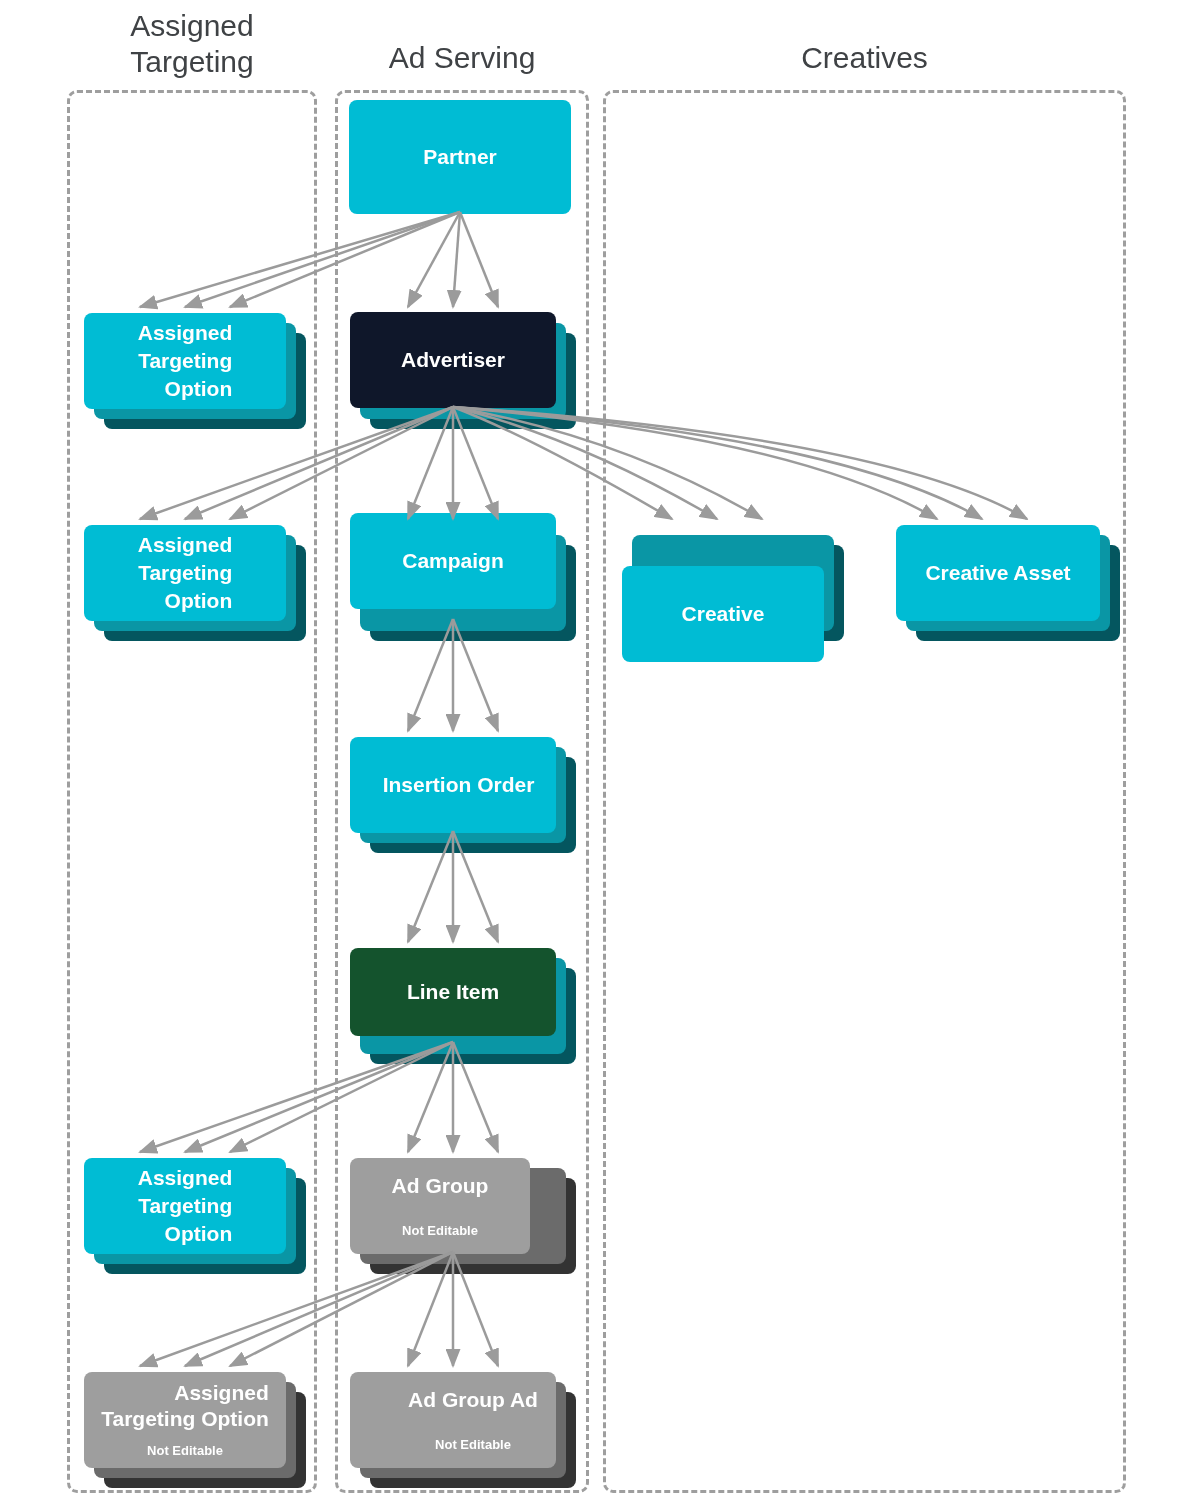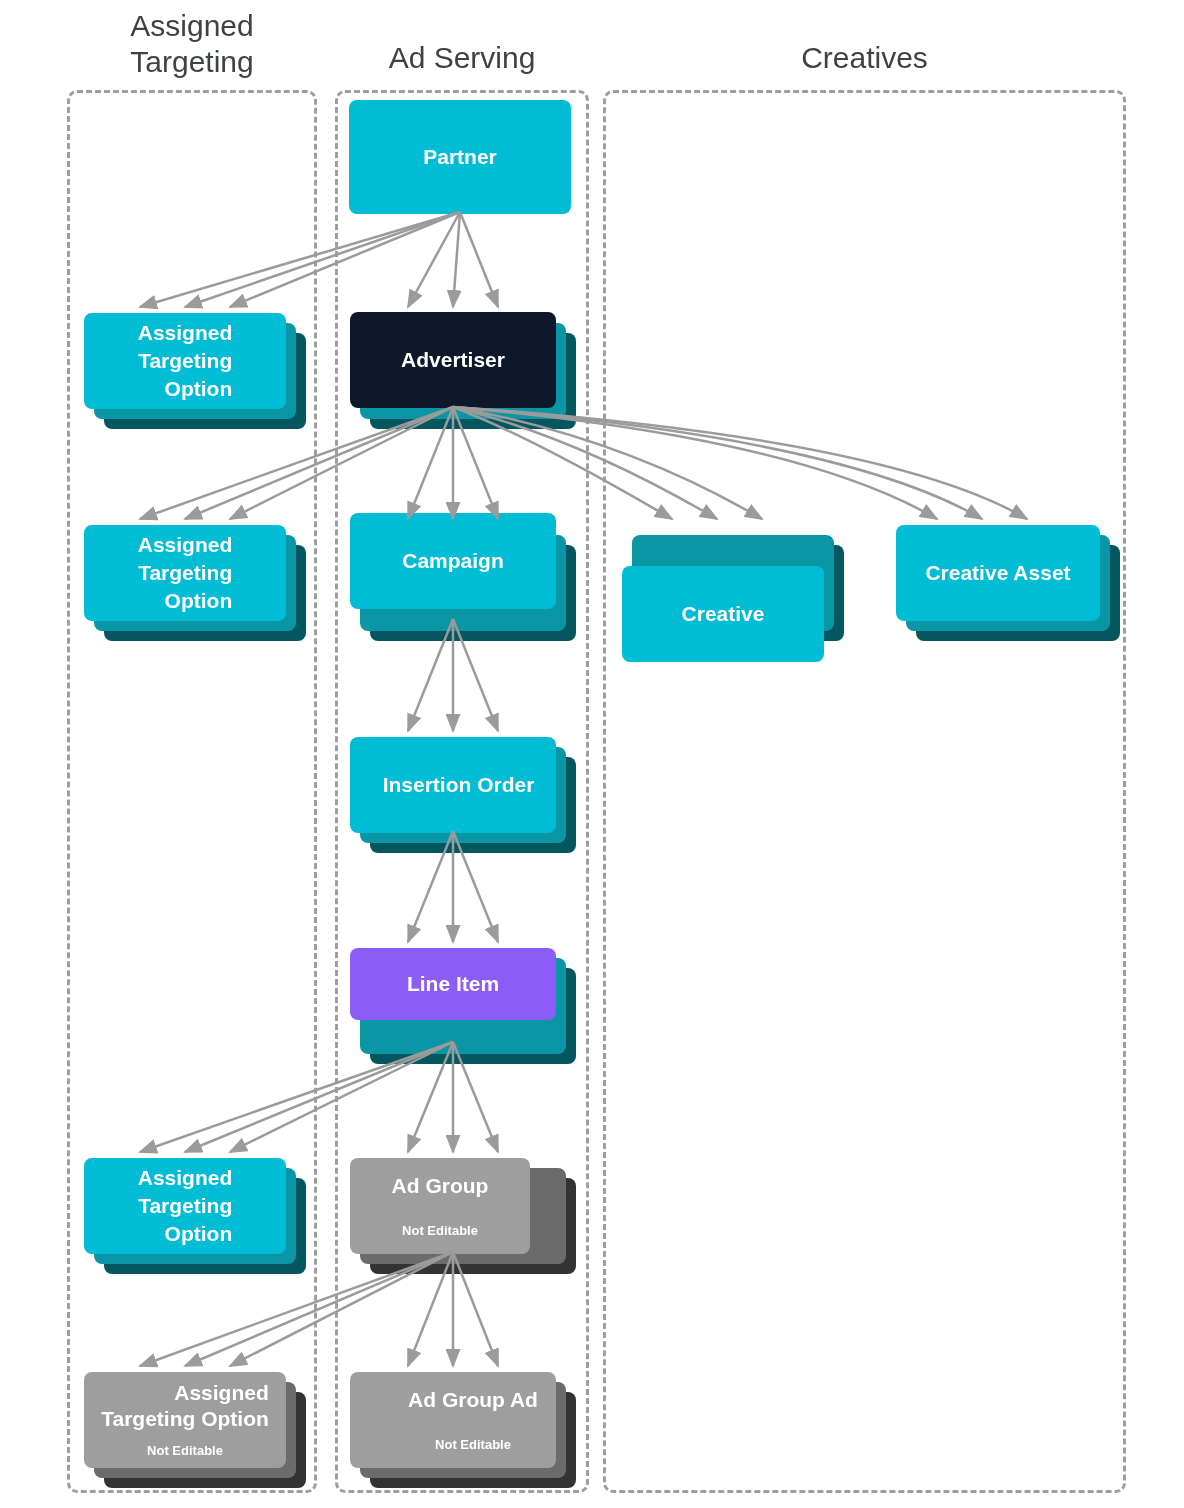--- a/index.html
+++ b/index.html
@@ -104,21 +104,21 @@
     </div>
     <div class="layer" style="left: 370px; top: 757px; width: 206px; height: 96px; position: absolute; background: rgb(4, 86, 95);"></div>
     <div class="layer" style="left: 360px; top: 747px; width: 206px; height: 96px; position: absolute; background: rgb(10, 150, 165);"></div>
     <div class="node" style="left: 350px; top: 737px; width: 206px; height: 96px; position: absolute; background: rgb(0, 188, 212); padding-left: 19px;">
       <div class="node-title">
         <div>Insertion Order</div>
       </div>
     </div>
     <div class="layer" style="left: 370px; top: 968px; width: 206px; height: 96px; position: absolute; background: rgb(4, 86, 95);"></div>
     <div class="layer" style="left: 360px; top: 958px; width: 206px; height: 96px; position: absolute; background: rgb(10, 150, 165);"></div>
-    <div class="node" style="left: 350px; top: 948px; width: 206px; height: 72px; position: absolute; background: #8b5cf6;">
+    <div class="node" style="left: 350px; top: 948px; width: 206px; height: 88px; position: absolute; background: #14532d;">
       <div class="node-title">
         <div>Line Item</div>
       </div>
     </div>
     <div class="layer" style="left: 104px; top: 1178px; width: 202px; height: 96px; position: absolute; background: rgb(4, 86, 95);"></div>
     <div class="layer" style="left: 94px; top: 1168px; width: 202px; height: 96px; position: absolute; background: rgb(10, 150, 165);"></div>
     <div class="node" style="left: 84px; top: 1158px; width: 202px; height: 96px; position: absolute; background: rgb(0, 188, 212);">
       <div class="node-title">
         <div>Assigned</div>
         <div>Targeting</div>

